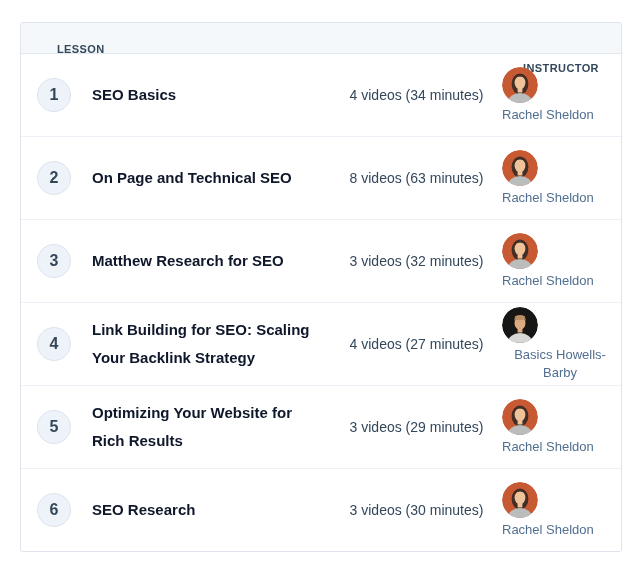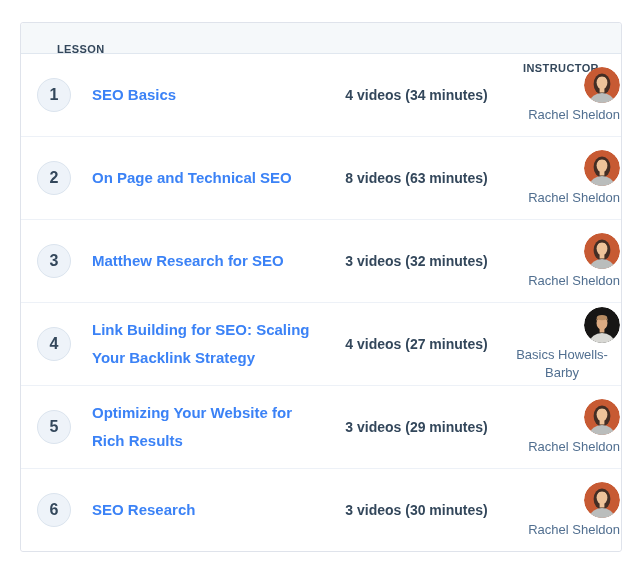--- a/index.html
+++ b/index.html
@@ -64,35 +64,35 @@
     display: flex;
     align-items: center;
     justify-content: center;
     font-size: 16px;
     font-weight: bold;
     color: #33475b;
   }
   .title-cell {
     font-size: 15px;
     font-weight: bold;
-    color: #3b82f6;
+    color: #0f172a;
     line-height: 1.85;
     padding-right: 14px;
   }
   .videos-cell {
     font-size: 14px;
-    font-weight: bold;
+    font-weight: normal;
     color: #33475b;
     text-align: center;
     padding-right: 6px;
   }
   .instructor-cell {
     display: flex;
     flex-direction: column;
-    align-items: flex-end;
+    align-items: flex-start;
     justify-content: center;
     text-align: center;
   }
   .avatar {
     width: 36px;
     height: 36px;
     border-radius: 50%;
     overflow: hidden;
     flex: 0 0 auto;
   }

